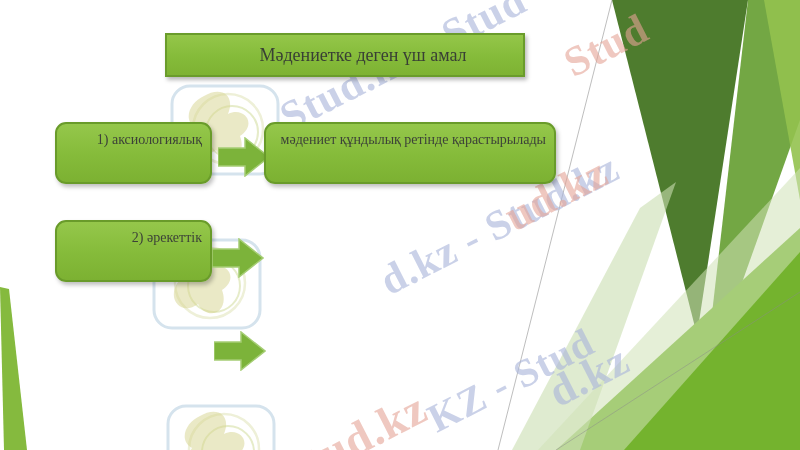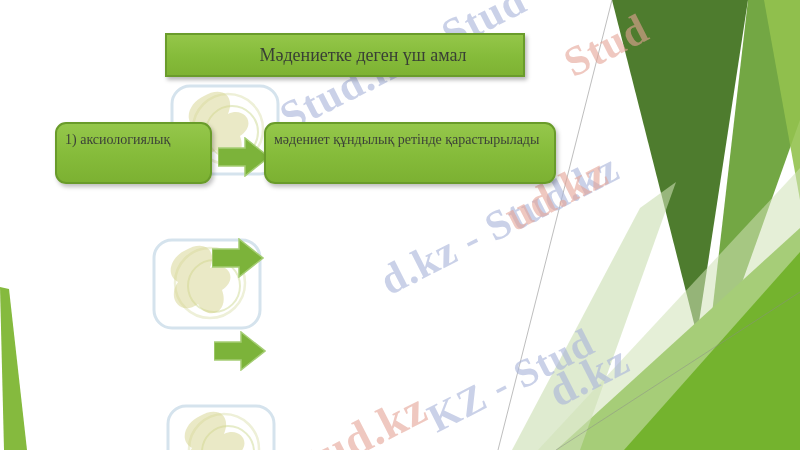--- a/index.html
+++ b/index.html
@@ -26,21 +26,21 @@
     box-shadow:2px 3px 4px rgba(0,0,0,0.28);
     display:flex;align-items:center;justify-content:center;padding-left:36px;
   }
   .title-box span{font-size:18px;color:#393f35;}
   
   .rbox{
     position:absolute;box-sizing:border-box;border-radius:11px;
     background:linear-gradient(180deg,#95c74b 0%,#86bc3b 50%,#7cb132 100%);
     border:2px solid #699b2a;
     box-shadow:2px 3px 4px rgba(0,0,0,0.25);
-    text-align:left;color:#3c4138;padding:7px 8px 4px 8px;
+    text-align:right;color:#3c4138;padding:7px 8px 4px 8px;
     font-size:14px;line-height:17px;
   }
   .lbox{left:55px;width:157px;height:62px;}
   .dbox{left:264px;width:292px;}
   .arrow{position:absolute;width:52px;height:40px;}
 </style>
 </head>
 <body>
 
 <div class="slide">
@@ -93,20 +93,23 @@
   <div class="rbox lbox" style="top:122px">
     <span>1) аксиологиялық</span>
   </div>
   <svg class="arrow" style="left:218px;top:137px" viewBox="0 0 52 40">
     <polygon points="0,11 27,11 27,1 51,20 27,39 27,29 0,29" fill="#7cb33a" stroke="#a5cd74" stroke-width="1.5"></polygon>
   </svg>
   <div class="rbox dbox" style="top:122px;height:62px">
     <span>мәдениет құндылық ретінде қарастырылады</span>
   </div>
 
+  <div class="rbox lbox" style="top:220px">
+    <span>2) әрекеттік</span>
+  </div>
   <svg class="arrow" style="left:212px;top:238px" viewBox="0 0 52 40">
     <polygon points="0,11 27,11 27,1 51,20 27,39 27,29 0,29" fill="#7cb33a" stroke="#a5cd74" stroke-width="1.5"></polygon>
   </svg>
 
   <svg class="arrow" style="left:214px;top:331px" viewBox="0 0 52 40">
     <polygon points="0,11 27,11 27,1 51,20 27,39 27,29 0,29" fill="#7cb33a" stroke="#a5cd74" stroke-width="1.5"></polygon>
   </svg>
 
 </div>
 

